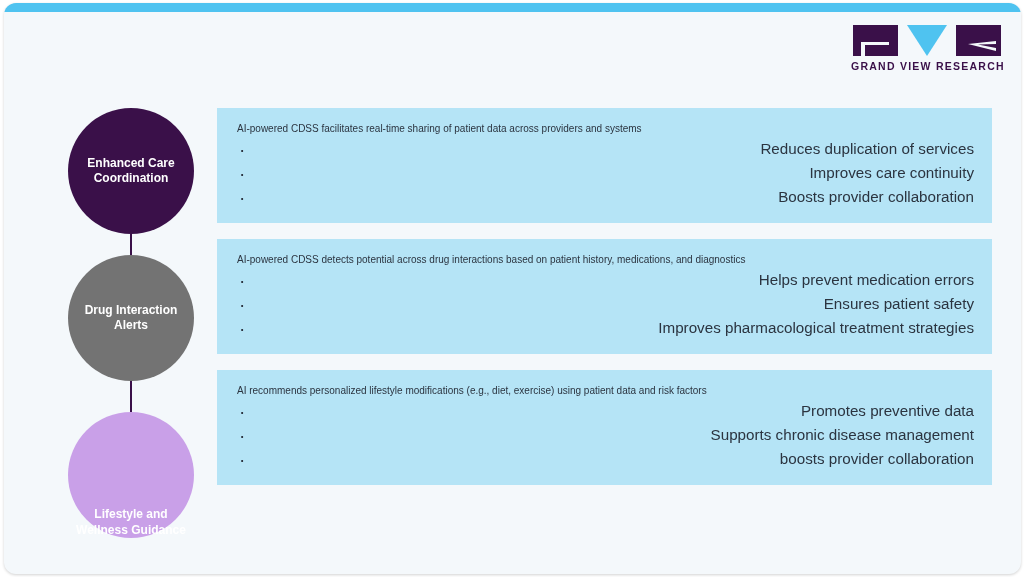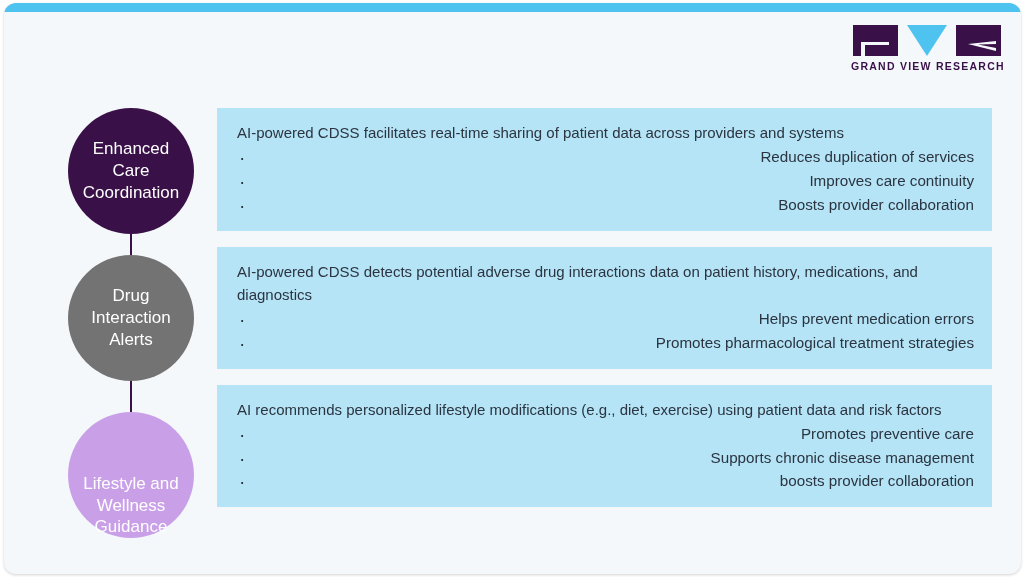--- a/index.html
+++ b/index.html
@@ -101,22 +101,22 @@
     position: absolute;
     left: 0;
     width: 126px;
     height: 126px;
     border-radius: 50%;
     display: flex;
     align-items: center;
     justify-content: center;
     text-align: center;
     color: #ffffff;
-    font-weight: normal;
-    font-size: 17px;
+    font-weight: bold;
+    font-size: 12px;
     line-height: 1.28;
     padding: 0 6px;
   }
   .node-circle.c0 { top: 0px;   background: #3A1049; }
   .node-circle.c1 { top: 147px; background: #737373; }
   .node-circle.c2 { top: 304px; background: #C9A0E8; align-items: flex-end; }
 
   .connector {
     position: absolute;
     left: 62px;
@@ -135,21 +135,21 @@
   }
 
   .panel {
     background: #B5E4F6;
     padding: 13px 18px 14px 20px;
     margin-bottom: 16px;
   }
   .panel:last-child { margin-bottom: 12px; }
 
   .panel-lead {
-    font-size: 15px;
+    font-size: 10px;
     line-height: 1.54;
     color: #2B3440;
   }
 
   .panel-bullets { list-style: none; margin-top: 1px; text-align: right; }
 
   .panel-bullets li {
     position: relative;
     padding-left: 17px;
     font-size: 15.2px;
@@ -222,31 +222,32 @@
     <div class="panel">
       <div class="panel-lead">AI-powered CDSS facilitates real-time sharing of patient data across providers and systems</div>
       <ul class="panel-bullets">
         <li>Reduces duplication of services</li>
         <li>Improves care continuity</li>
         <li>Boosts provider collaboration</li>
       </ul>
     </div>
 
     <div class="panel">
-      <div class="panel-lead">AI-powered CDSS detects potential adverse drug interactions data on patient history, medications, and diagnostics</div>
+      <div class="panel-lead">AI-powered CDSS detects potential across drug interactions based on patient history, medications, and diagnostics</div>
       <ul class="panel-bullets">
         <li>Helps prevent medication errors</li>
-        <li>Promotes pharmacological treatment strategies</li>
+        <li>Ensures patient safety</li>
+        <li>Improves pharmacological treatment strategies</li>
       </ul>
     </div>
 
     <div class="panel">
       <div class="panel-lead">AI recommends personalized lifestyle modifications (e.g., diet, exercise) using patient data and risk factors</div>
       <ul class="panel-bullets">
-        <li>Promotes preventive care</li>
+        <li>Promotes preventive data</li>
         <li>Supports chronic disease management</li>
         <li>boosts provider collaboration</li>
       </ul>
     </div>
 
   </div>
 
 </div>
 
 </body></html>

